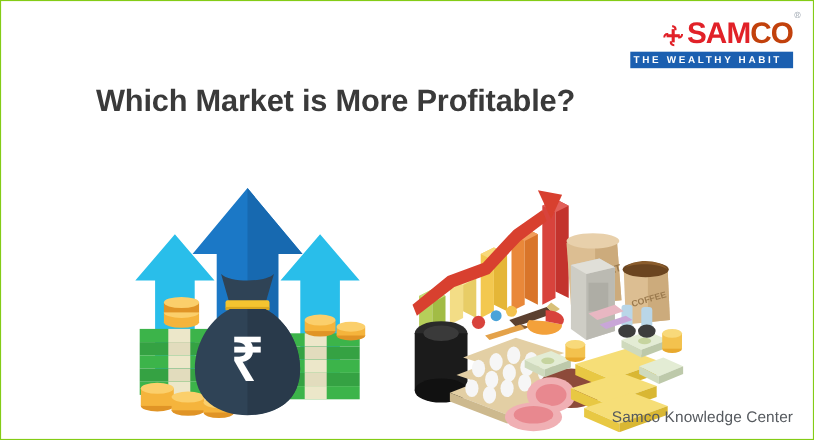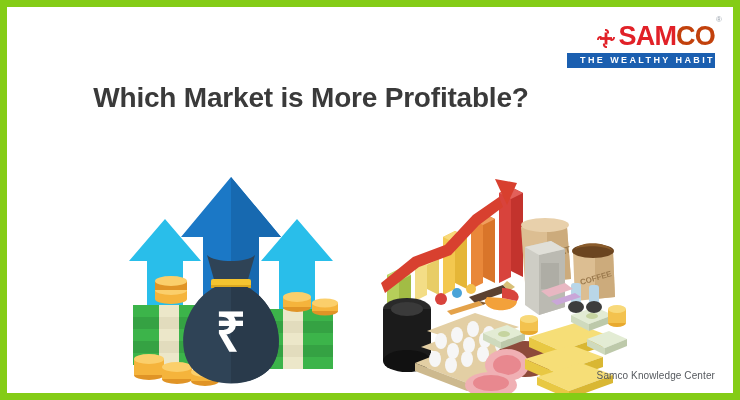--- a/index.html
+++ b/index.html
@@ -8,21 +8,21 @@
     background: #ffffff;
   }
   body {
     font-family: "Liberation Sans", sans-serif;
   }
   #banner {
     position: relative;
     width: 740px;
     height: 400px;
     background: #ffffff;
-    border: 7px solid #84cc16;
+    border: 1px solid #84cc16;
     box-sizing: border-box;
     overflow: hidden;
   }
 
   
   .logo {
     position: absolute;
     top: 16px;
     right: 18px;
     width: 148px;
@@ -59,21 +59,21 @@
     line-height: 1;
   }
   .logo-tagline {
     margin-top: 3px;
     background: #1b5fb0;
     color: #ffffff;
     font-size: 9px;
     font-weight: bold;
     letter-spacing: 2.4px;
     padding: 2px 0 2px 3px;
-    text-align: right;
+    text-align: left;
     line-height: 1.25;
   }
 
   
   .heading {
     position: absolute;
     top: 72px;
     left: 0;
     width: 608px;
     text-align: center;
@@ -83,21 +83,21 @@
     line-height: 1.36;
     letter-spacing: -0.2px;
   }
   .heading .line { display: block; }
 
   
   .footer-credit {
     position: absolute;
     right: 18px;
     bottom: 12px;
-    font-size: 10px;
+    font-size: 14px;
     color: #55595e;
     letter-spacing: 0.1px;
     margin-left: 19px;
   }
 
   
   .art-equity {
     position: absolute;
     left: 112px;
     top: 152px;

